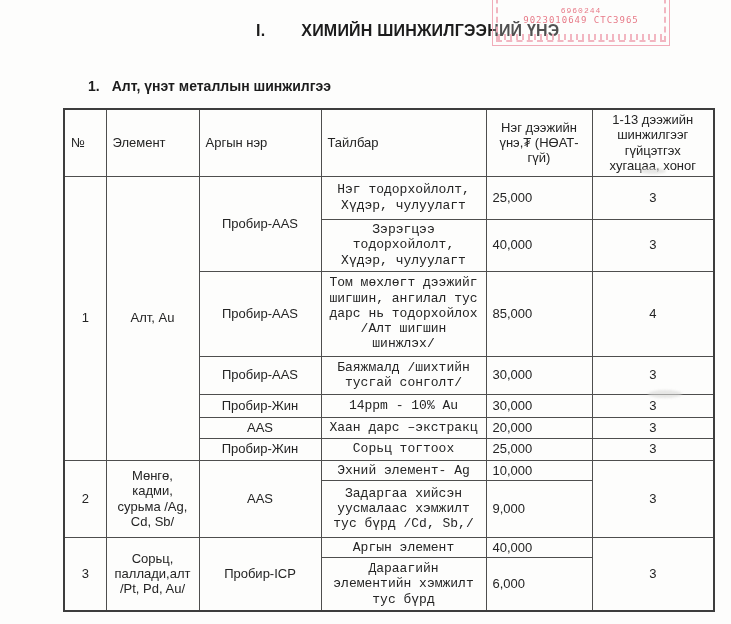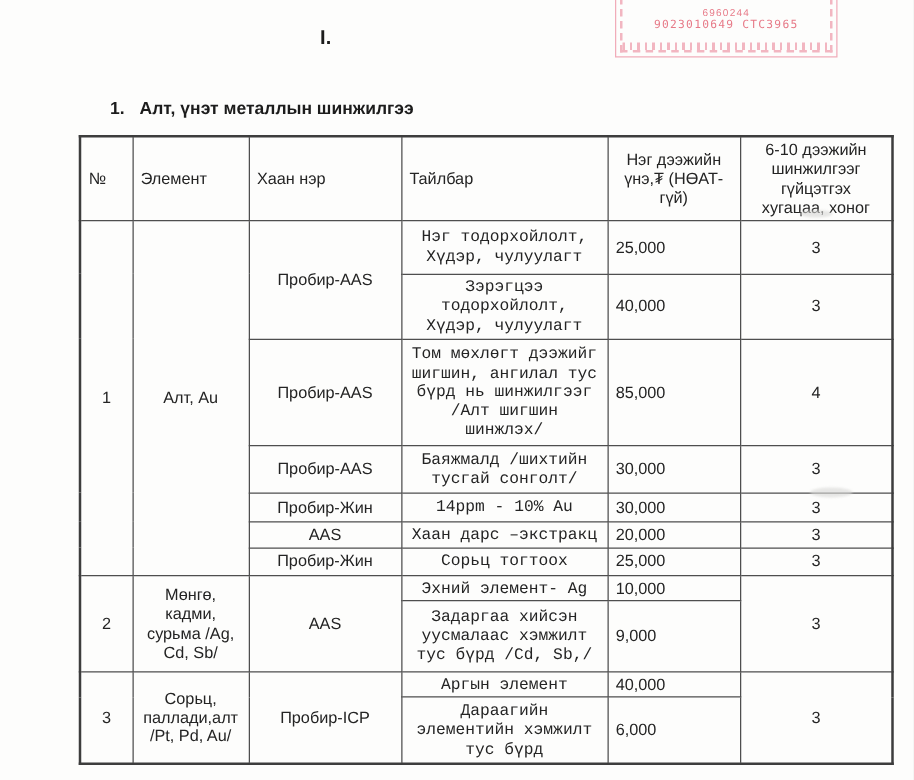--- a/index.html
+++ b/index.html
@@ -42,21 +42,21 @@
     box-sizing: border-box;
     border: 2px dashed #f2b0bd;
     display: flex; flex-direction: column; align-items: center; justify-content: flex-start;
     padding-top: 16px;
   }
   .stamp-meander {
     position: absolute; left: 5px; right: 5px; bottom: 5px; height: 6px;
     background: repeating-linear-gradient(90deg, #f2b0bd 0 2px, transparent 2px 6px);
   }
   .stamp-line1 {
-    font-family: Liberation Sans, sans-serif;
+    font-family: Liberation Mono, monospace;
     font-size: 8px; letter-spacing: 1px; color: #e56f7e;
   }
   .stamp-line2 {
     font-family: "DejaVu Sans Mono", monospace;
     font-size: 9px; letter-spacing: 1px; color: #e56f7e;
   }
 
   
   table.price {
     position: absolute; top: 108px; left: 63px;
@@ -88,20 +88,21 @@
   
   .smudge { position:absolute; background:#d8d8d6; border-radius:50%; filter:blur(1px); opacity:.6; }
 </style>
 </head>
 <body>
 
 <div class="page">
 
   <div class="heading">
     <span>I.</span>
+    <span>ХИМИЙН ШИНЖИЛГЭЭНИЙ ҮНЭ</span>
   </div>
 
   <div class="stamp">
     <div class="stamp-inner">
       <div class="stamp-line1">6960244</div>
       <div class="stamp-line2">9023010649  СТС3965</div>
     </div>
     <div class="stamp-meander"></div>
   </div>
 
@@ -116,43 +117,43 @@
         <col style="width:93px">
         <col style="width:122px">
       <col style="width:165px">
         <col style="width:106px">
         <col style="width:122px">
     </colgroup>
     <thead>
       <tr class="hdr">
         <th class="h-left">№</th>
         <th class="h-left">Элемент</th>
-        <th class="h-left">Хаан нэр</th>
+        <th class="h-left">Аргын нэр</th>
         <th class="h-left">Тайлбар</th>
         <th class="h-center">Нэг дээжийн үнэ,₮ (НӨАТ-гүй)</th>
-        <th class="h-center">6-10 дээжийн шинжилгээг гүйцэтгэх хугацаа, хоног</th>
+        <th class="h-center">1-13 дээжийн шинжилгээг гүйцэтгэх хугацаа, хоног</th>
       </tr>
     </thead>
     <tbody id="price-body">
         <tr style="height: 43px;">
           <td rowspan="7" class="col-no">1</td>
           <td rowspan="7" class="col-element">Алт, Au</td>
           <td rowspan="2" class="col-method">Пробир-AAS</td>
           <td class="col-desc">Нэг тодорхойлолт, Хүдэр, чулуулагт</td>
           <td class="col-price">25,000</td>
           <td class="col-days">3</td>
         </tr>
         <tr style="height: 52px; padding-left: 39px;">
           <td class="col-desc">Зэрэгцээ тодорхойлолт, Хүдэр, чулуулагт</td>
           <td class="col-price">40,000</td>
           <td class="col-days">3</td>
         </tr>
         <tr style="height: 85px;">
           <td class="col-method">Пробир-AAS</td>
-          <td class="col-desc">Том мөхлөгт дээжийг шигшин, ангилал тус бүрд нь шинжилгээг /Алт шигшин шинжлэх/</td>
+          <td class="col-desc">Том мөхлөгт дээжийг шигшин, ангилал тус дарс нь тодорхойлох /Алт шигшин шинжлэх/</td>
           <td class="col-price">85,000</td>
           <td class="col-days">4</td>
         </tr>
         <tr style="height: 38px;">
           <td class="col-method">Пробир-AAS</td>
           <td class="col-desc">Баяжмалд /шихтийн тусгай сонголт/</td>
           <td class="col-price">30,000</td>
           <td class="col-days">3</td>
         </tr>
         <tr style="height: 23px;">

